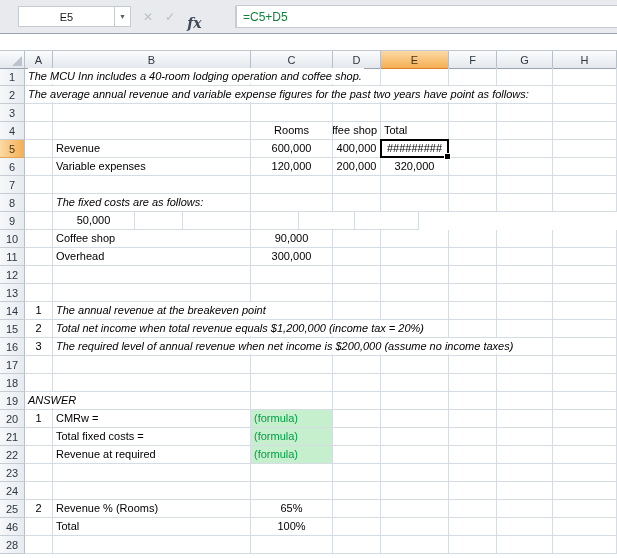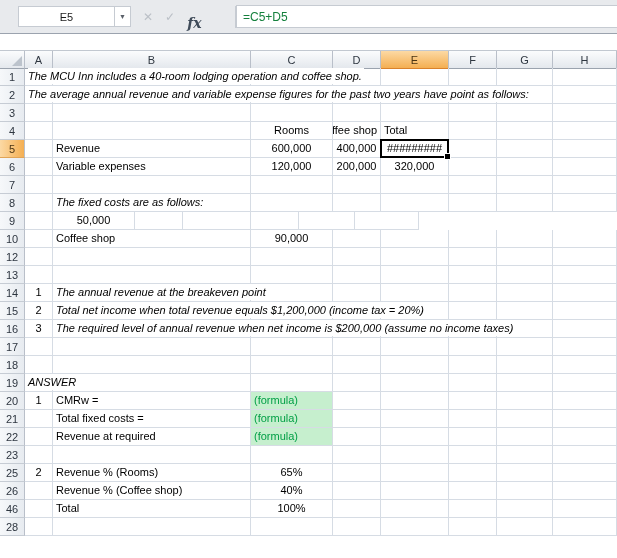--- a/index.html
+++ b/index.html
@@ -247,20 +247,33 @@
         <div class="cell c-B"><span class="t">Coffee shop</span></div>
         <div class="cell c-C a-r"><span class="t">90,000</span></div>
         <div class="cell c-D"></div>
         <div class="cell c-E"></div>
         <div class="cell c-F"></div>
         <div class="cell c-G"></div>
         <div class="cell c-H"></div>
       </div>
       <div class="row">
         <div class="row-header c-rh">
+          <span class="t">11</span>
+        </div>
+        <div class="cell c-A"></div>
+        <div class="cell c-B"><span class="t">Overhead</span></div>
+        <div class="cell c-C a-r"><span class="t">300,000</span></div>
+        <div class="cell c-D"></div>
+        <div class="cell c-E"></div>
+        <div class="cell c-F"></div>
+        <div class="cell c-G"></div>
+        <div class="cell c-H"></div>
+      </div>
+      <div class="row">
+        <div class="row-header c-rh">
           <span class="t">12</span>
         </div>
         <div class="cell c-A"></div>
         <div class="cell c-B"></div>
         <div class="cell c-C"></div>
         <div class="cell c-D"></div>
         <div class="cell c-E"></div>
         <div class="cell c-F"></div>
         <div class="cell c-G"></div>
         <div class="cell c-H"></div>
@@ -403,46 +416,46 @@
         <div class="cell c-B"></div>
         <div class="cell c-C"></div>
         <div class="cell c-D"></div>
         <div class="cell c-E"></div>
         <div class="cell c-F"></div>
         <div class="cell c-G"></div>
         <div class="cell c-H"></div>
       </div>
       <div class="row">
         <div class="row-header c-rh">
+          <span class="t">24</span>
+        </div>
+        <div class="cell c-A"></div>
+        <div class="cell c-B"></div>
+        <div class="cell c-C"></div>
+        <div class="cell c-D"></div>
+        <div class="cell c-E"></div>
+        <div class="cell c-F"></div>
+        <div class="cell c-G"></div>
+        <div class="cell c-H"></div>
+      </div>
+      <div class="row">
+        <div class="row-header c-rh">
           <span class="t">25</span>
         </div>
         <div class="cell c-A a-r"><span class="t">2</span></div>
         <div class="cell c-B"><span class="t">Revenue % (Rooms)</span></div>
         <div class="cell c-C a-r"><span class="t">65%</span></div>
         <div class="cell c-D"></div>
         <div class="cell c-E"></div>
         <div class="cell c-F"></div>
         <div class="cell c-G"></div>
         <div class="cell c-H"></div>
       </div>
       <div class="row">
         <div class="row-header c-rh">
-          <span class="t">26</span>
-        </div>
-        <div class="cell c-A"></div>
-        <div class="cell c-B"><span class="t">Revenue % (Coffee shop)</span></div>
-        <div class="cell c-C a-r"><span class="t">40%</span></div>
-        <div class="cell c-D"></div>
-        <div class="cell c-E"></div>
-        <div class="cell c-F"></div>
-        <div class="cell c-G"></div>
-        <div class="cell c-H"></div>
-      </div>
-      <div class="row">
-        <div class="row-header c-rh">
           <span class="t">46</span>
         </div>
         <div class="cell c-A"></div>
         <div class="cell c-B"><span class="t">Total</span></div>
         <div class="cell c-C a-r"><span class="t">100%</span></div>
         <div class="cell c-D"></div>
         <div class="cell c-E"></div>
         <div class="cell c-F"></div>
         <div class="cell c-G"></div>
         <div class="cell c-H"></div>

